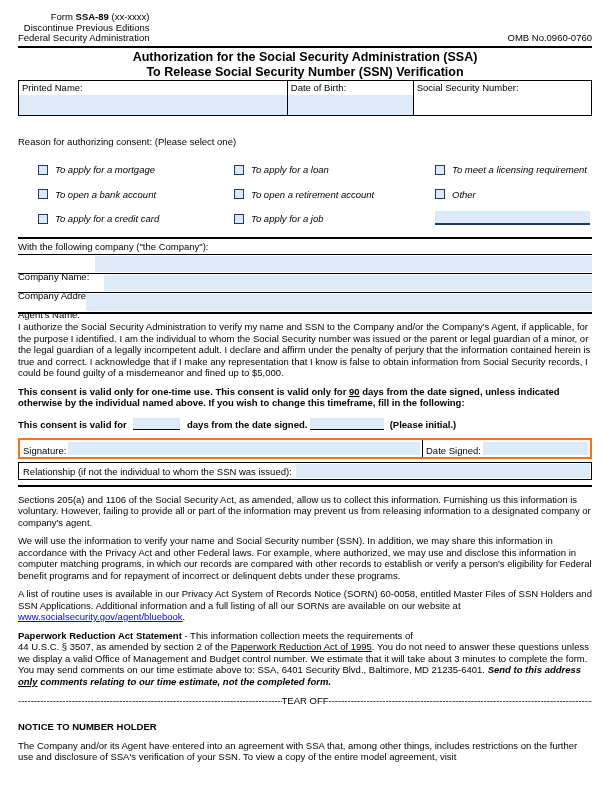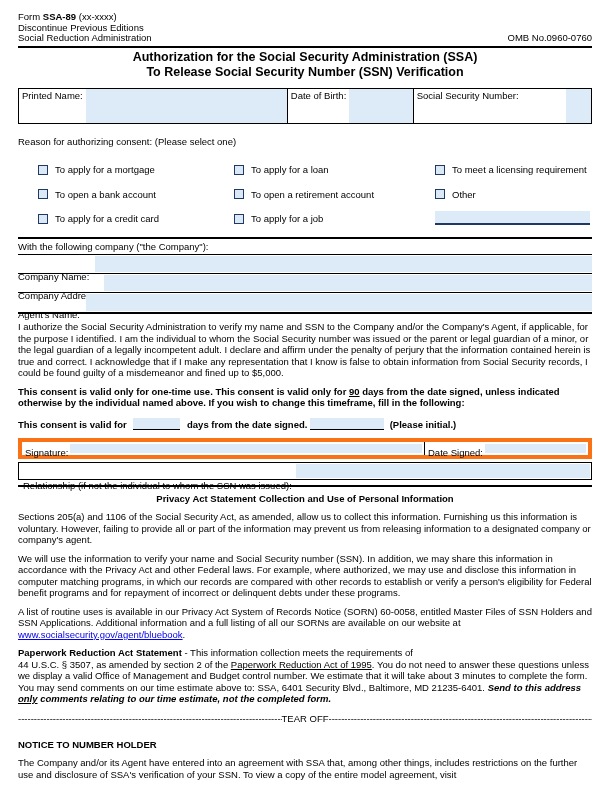--- a/index.html
+++ b/index.html
@@ -7,36 +7,36 @@
   body {
     width: 610px; height: 791px;
     font-family: "Liberation Sans", sans-serif;
     font-size: 9.5px; line-height: 11.5px; color: #000;
     overflow: hidden;
   }
   .page { padding: 12px 18px 0 18px; }
 
   
   .hdr { display: flex; justify-content: space-between; align-items: flex-end; }
-  .hdr-left div { line-height: 10.5px; }
+  .hdr-left div { line-height: 10.5px; text-align: right; }
   .rule-thick { border-top: 2px solid #000; margin-top: 2px; }
 
-  .title { text-align: center; font-weight: bold; font-size: 12.5px; line-height: 15px; margin: 2px 0 8px; }
+  .title { text-align: center; font-weight: bold; font-size: 12.5px; line-height: 15px; margin: 2px 0 0; }
 
   
   .id-table { display: flex; border: 1px solid #000; height: 36px; }
-  .id-cell { display: flex; flex-direction: row; border-right: 1px solid #000; }
+  .id-cell { display: flex; flex-direction: column; border-right: 1px solid #000; }
   .id-cell:last-child { border-right: none; gap: 44px; }
   .id-c1 { width: 47%; } .id-c2 { width: 22%; } .id-c3 { width: 31%; }
   .id-label { padding: 1px 3px 0 3px; height: 14px; }
   .id-input { flex: 1; background: #ddeaf8; }
 
   
-  .reason-heading { margin-top: 12px; }
-  .cbgrid { display: grid; grid-template-columns: 196px 201px 1fr; row-gap: 13px; padding-left: 20px; margin: 17px 0 12px 0; }
+  .reason-heading { margin-top: 20px; }
+  .cbgrid { display: grid; grid-template-columns: 196px 201px 1fr; row-gap: 13px; padding-left: 20px; margin: 17px 0 12px 0; font-style: italic; }
   .cbitem { display: flex; align-items: center; }
   .cb { width: 10px; height: 10px; background: #dbe9f7; border: 1px solid #1f3864; margin-right: 7px; flex: 0 0 auto; }
   .other-input { width: 155px; height: 14px; background: #ddeaf8; border-bottom: 2px solid #1f3864; margin-top: -2px; }
 
   
   .sec { border-top: 2px solid #000; }
   .sec-end { border-bottom: 2px solid #000; }
   .srow { border-bottom: 1px solid #000; }
   .srow-head { padding: 2px 0 2px 0; line-height: 11px; }
   .srow-field { display: flex; align-items: stretch; height: 19px; }
@@ -51,28 +51,28 @@
   .bi { font-weight: bold; font-style: italic; }
   a.link { color: #0000ee; text-decoration: underline; cursor: pointer; }
 
   
   .consent-line { margin-top: 9px; font-weight: bold; }
   .blank { display: inline-block; background: #ddeaf8; border-bottom: 1px solid #000; height: 12px; vertical-align: bottom; }
   .blank-days { width: 47px; margin: 0 4px 0 4px; }
   .blank-init { width: 74px; margin-right: 3px; }
 
   
-  .sig-table { display: flex; border: 4px solid #f97316; height: 21px; margin-top: 8px; }
+  .sig-table { display: flex; border: 2px solid #f97316; height: 21px; margin-top: 8px; }
   .sig-cell { display: flex; align-items: stretch; }
   .sig-c1 { width: 403px; border-right: 1px solid #000; }
   .sig-c2 { flex: 1; }
   .sig-cell .lbl { padding: 5px 2px 0 3px; white-space: nowrap; }
   .sig-cell .fill { flex: 1; background: #ddeaf8; margin: 2px 2px 2px 0; }
   .rel-row { display: flex; border: 1px solid #000; height: 18px; margin-top: 3px; align-items: stretch; }
-  .rel-row .lbl { padding: 17px 4px 0 4px; white-space: nowrap; }
+  .rel-row .lbl { padding: 3px 4px 0 4px; white-space: nowrap; }
   .rel-row .fill { flex: 1; background: #ddeaf8; margin: 1px 1px 1px 0; }
 
   .privacy-rule { border-top: 2px solid #000; margin-top: 5px; }
   .center-head { text-align: center; font-weight: bold; margin-top: 6px; }
 
   
   .tear { display: flex; align-items: center; margin-top: 8px; white-space: nowrap; }
   .tear .dashes { flex: 1; overflow: hidden; height: 12px; }
   .tear .tear-label { flex: 0 0 auto; }
 
@@ -80,21 +80,21 @@
 </style>
 </head>
 <body>
 
 <div class="page">
 
   <div class="hdr">
     <div class="hdr-left">
       <div><span>Form </span><span class="bold">SSA-89</span><span> (xx-xxxx)</span></div>
       <div>Discontinue Previous Editions</div>
-      <div>Social Reduction Administration</div>
+      <div>Federal Security Administration</div>
     </div>
     <div class="hdr-right">OMB No.0960-0760</div>
   </div>
   <div class="rule-thick"></div>
 
   <div class="title">
     <div>Authorization for the Social Security Administration (SSA)</div>
     <div>To Release Social Security Number (SSN) Verification</div>
   </div>
 
@@ -192,21 +192,20 @@
       <span class="lbl">Date Signed:</span>
       <span class="fill"></span>
     </div>
   </div>
   <div class="rel-row">
     <span class="lbl">Relationship (if not the individual to whom the SSN was issued):</span>
     <span class="fill"></span>
   </div>
   <div class="privacy-rule"></div>
 
-  <div class="center-head">Privacy Act Statement Collection and Use of Personal Information</div>
   <p class="body-p">Sections 205(a) and 1106 of the Social Security Act, as amended, allow us to collect this information. Furnishing us this information is voluntary. However, failing to provide all or part of the information may prevent us from releasing information to a designated company or company's agent.</p>
   <p class="body-p">We will use the information to verify your name and Social Security number (SSN). In addition, we may share this information in accordance with the Privacy Act and other Federal laws. For example, where authorized, we may use and disclose this information in computer matching programs, in which our records are compared with other records to establish or verify a person's eligibility for Federal benefit programs and for repayment of incorrect or delinquent debts under these programs.</p>
   <p class="body-p"><span>A list of routine uses is available in our Privacy Act System of Records Notice (SORN) 60-0058, entitled Master Files of SSN Holders and SSN Applications. Additional information and a full listing of all our SORNs are available on our website at </span><a class="link">www.socialsecurity.gov/agent/bluebook</a><span>.</span></p>
 
   <p class="body-p"><span class="bold">Paperwork Reduction Act Statement</span><span> - This information collection meets the requirements of</span><br><span>44 U.S.C. § 3507, as amended by section 2 of the </span><span class="uline">Paperwork Reduction Act of 1995</span><span>. You do not need to answer these questions unless we display a valid Office of Management and Budget control number. We estimate that it will take about 3 minutes to complete the form. You may send comments on our time estimate above to: SSA, 6401 Security Blvd., Baltimore, MD 21235-6401. </span><span class="bi">Send to this address </span><span class="bi uline">only</span><span class="bi"> comments relating to our time estimate, not the completed form.</span></p>
 
   <div class="tear">
     <span class="dashes">--------------------------------------------------------------------------------------------------------------------------------------------</span>
     <span class="tear-label">TEAR OFF</span>
     <span class="dashes">--------------------------------------------------------------------------------------------------------------------------------------------</span>

